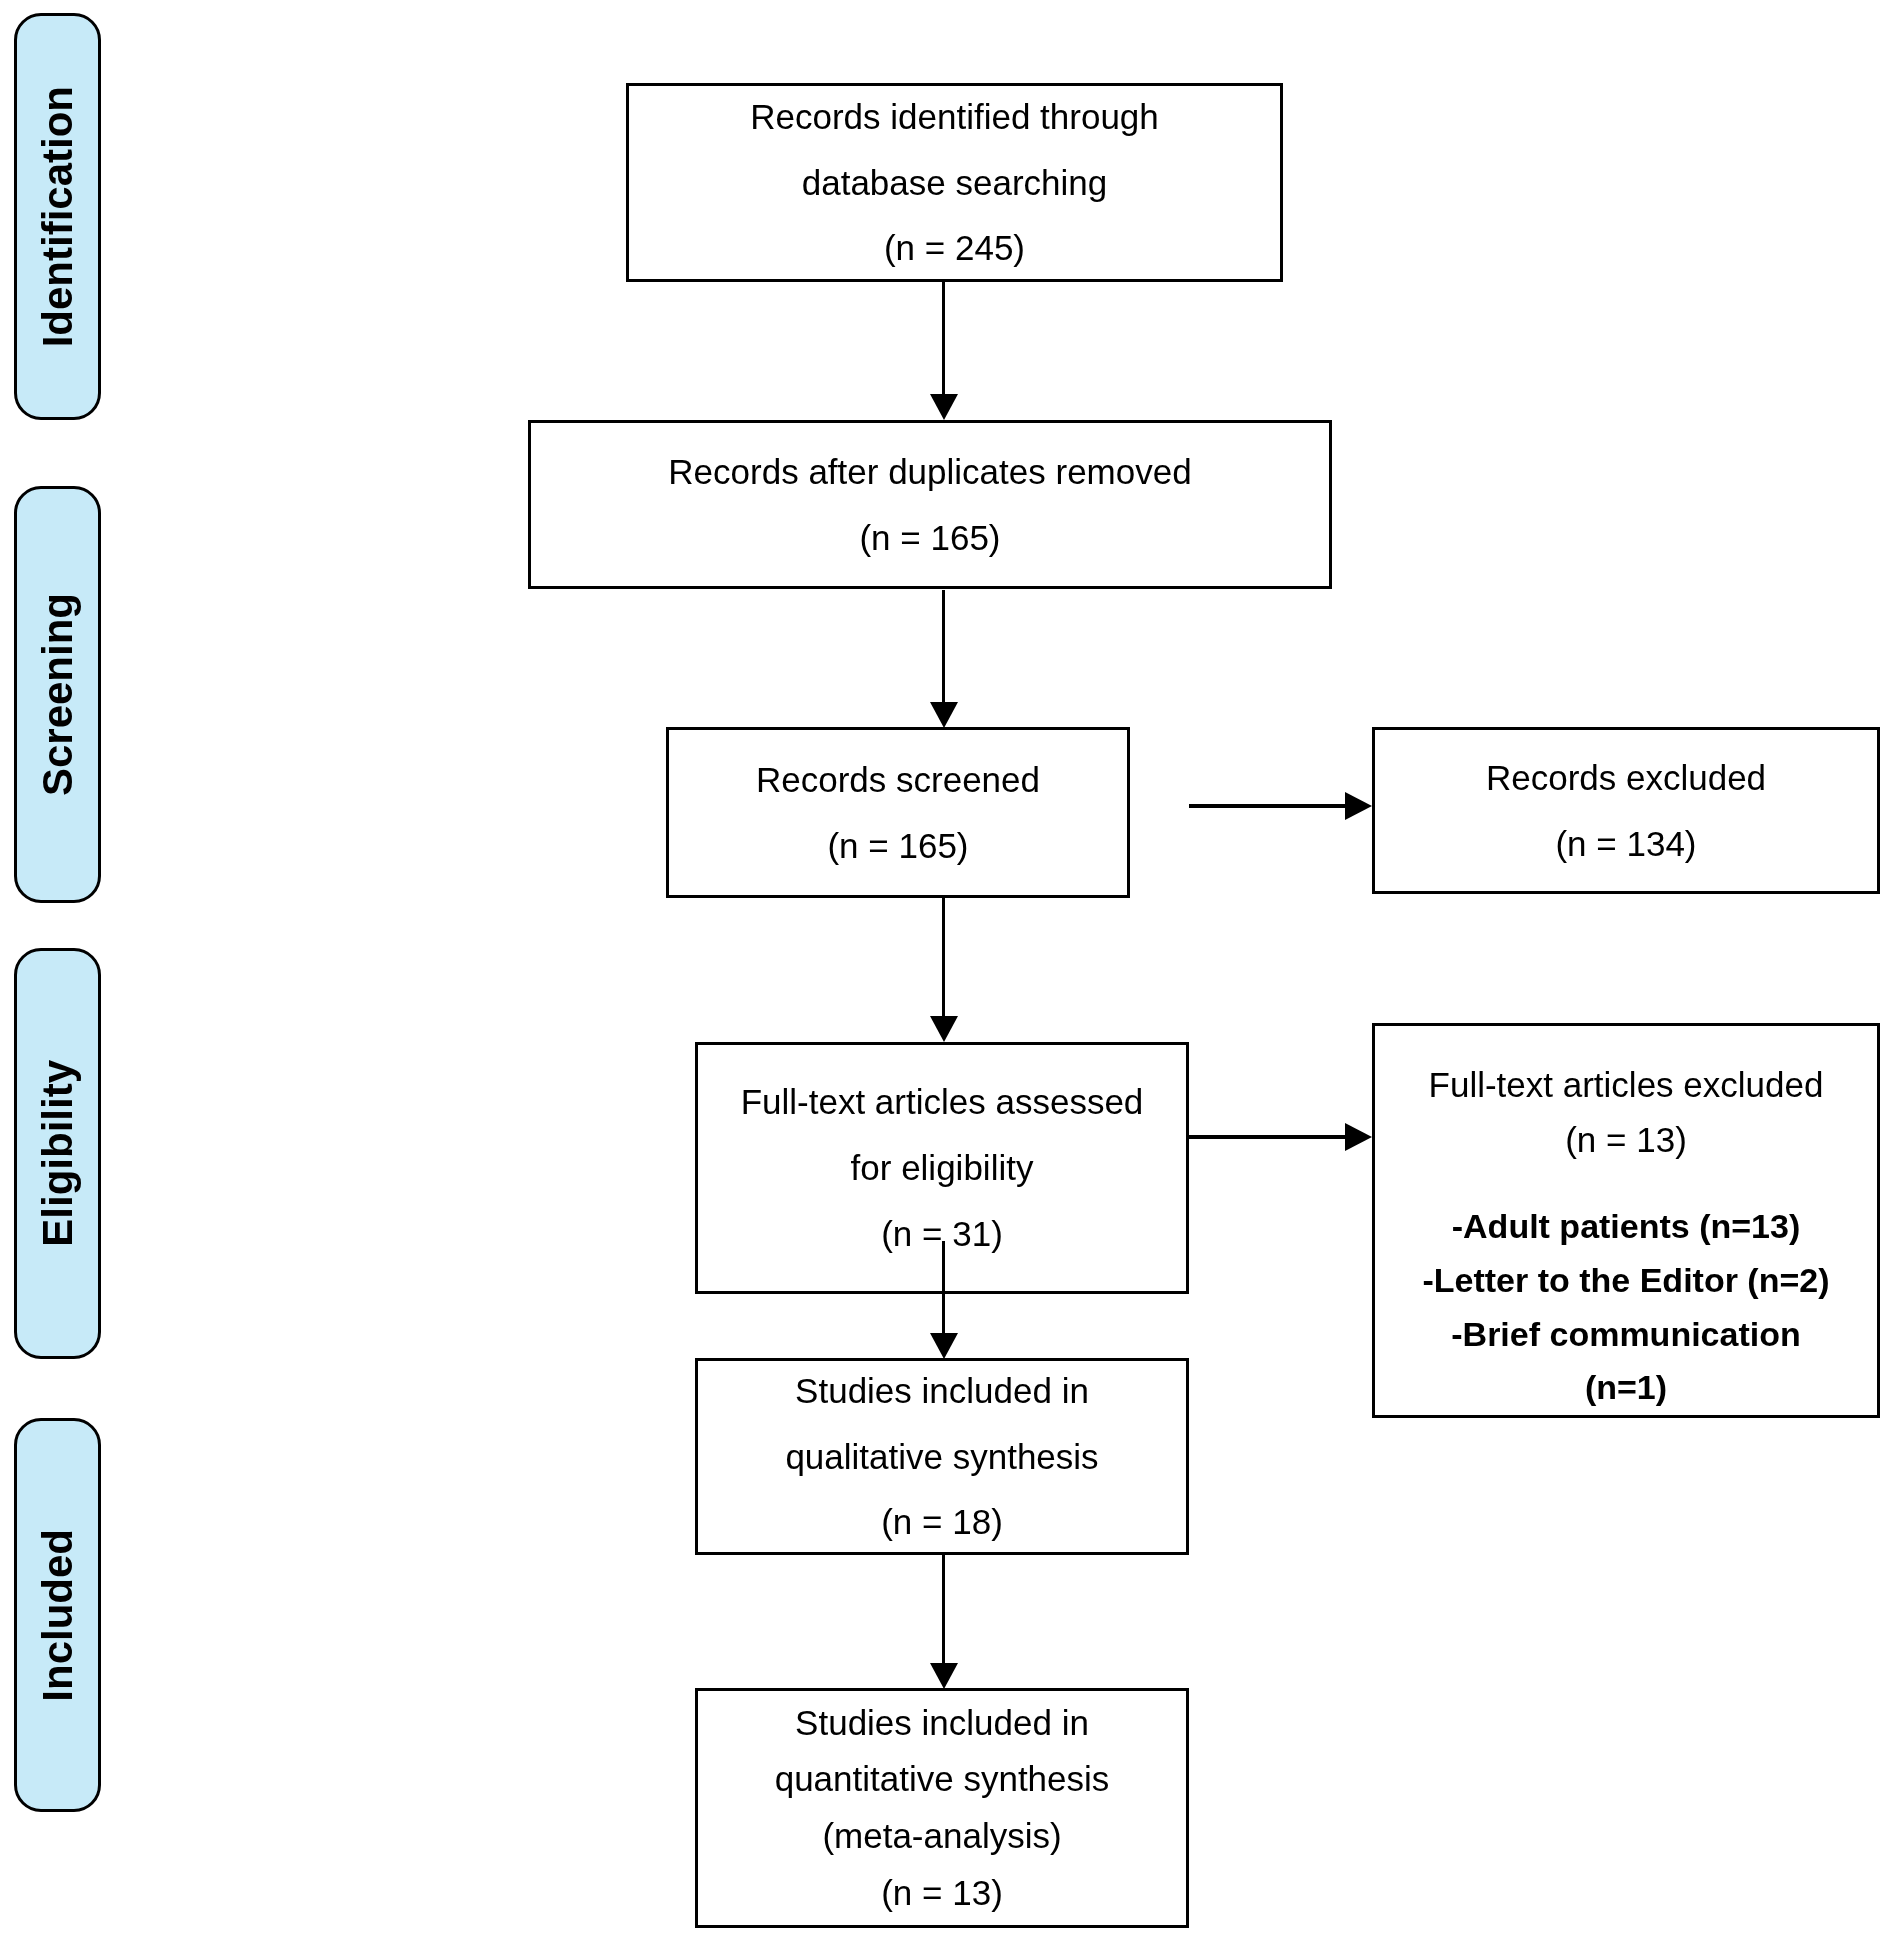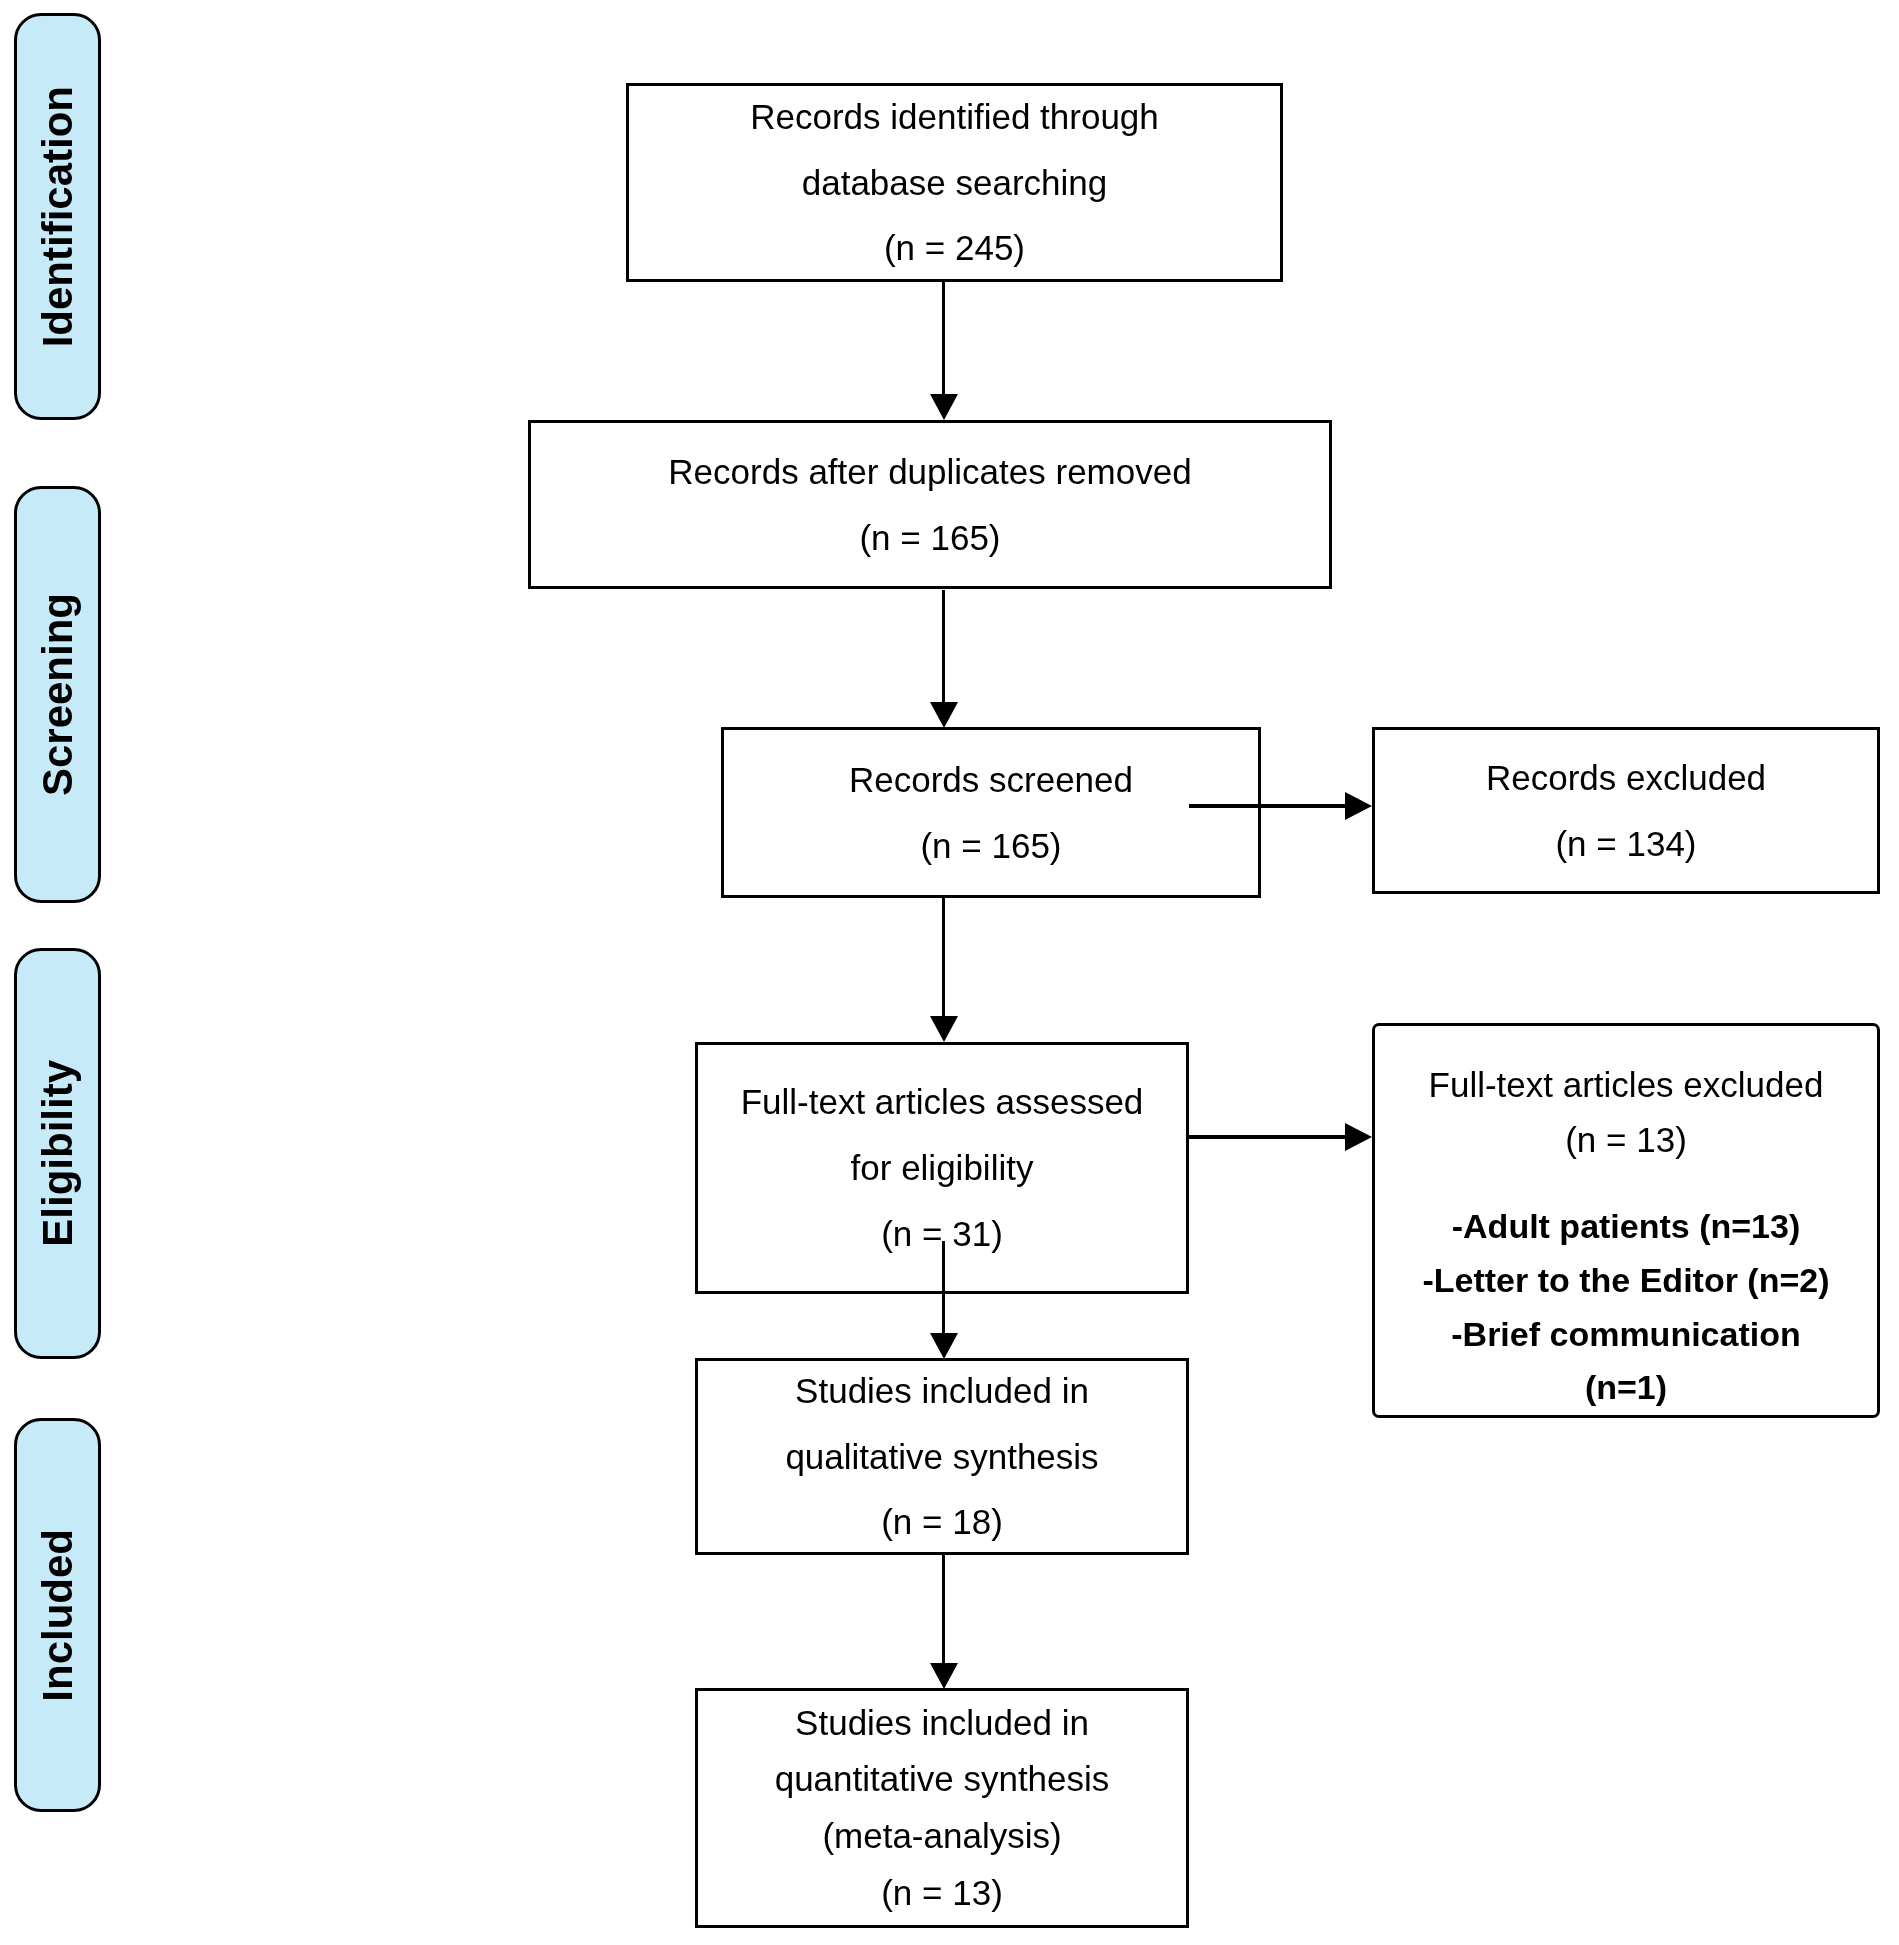--- a/index.html
+++ b/index.html
@@ -35,25 +35,25 @@
   .fbox {
     position: absolute;
     background: var(--box-fill, #FFFFFF);
     border: 3.3px solid var(--box-border, #000000);
     display: flex; flex-direction: column; justify-content: center; align-items: center;
     text-align: center; font-size: 35px; line-height: 1.88;
   }
   .fbox .tline { width: 100%; white-space: nowrap; }
   .b1 { left: 626px;  top: 83px;  width: 657px; height: 199px; }
   .b2 { left: 528px;  top: 420px;  width: 804px; height: 169px; }
-  .b3 { left: 721px; top: 727px; width: 540px;  height: 171px; }
+  .b3 { left: 666px; top: 727px; width: 464px;  height: 171px; }
   .b4 { left: 1372px; top: 727px; width: 508px;  height: 167px; }
   .b5 { left: 695px; top: 1042px; width: 494px;  height: 252px; }
   .b6 { left: 1372px; top: 1023px; width: 508px;  height: 395px;
-        justify-content: flex-start; padding-top: 31px; line-height: 1.58; border-radius: 7px; }
+        justify-content: flex-start; padding-top: 31px; line-height: 1.58; }
   .b6 .spacer { height: 44px; }
   .b6 .reason { font-weight: 700; font-size: 34px; }
   .b7 { left: 695px; top: 1358px; width: 494px;  height: 197px; }
   .b8 { left: 695px; top: 1688px; width: 494px;  height: 240px; line-height: 1.62; }
 
   
   .varrow {
     position: absolute; left: 929px; width: 29px;
     display: flex; flex-direction: column; align-items: center;
   }

